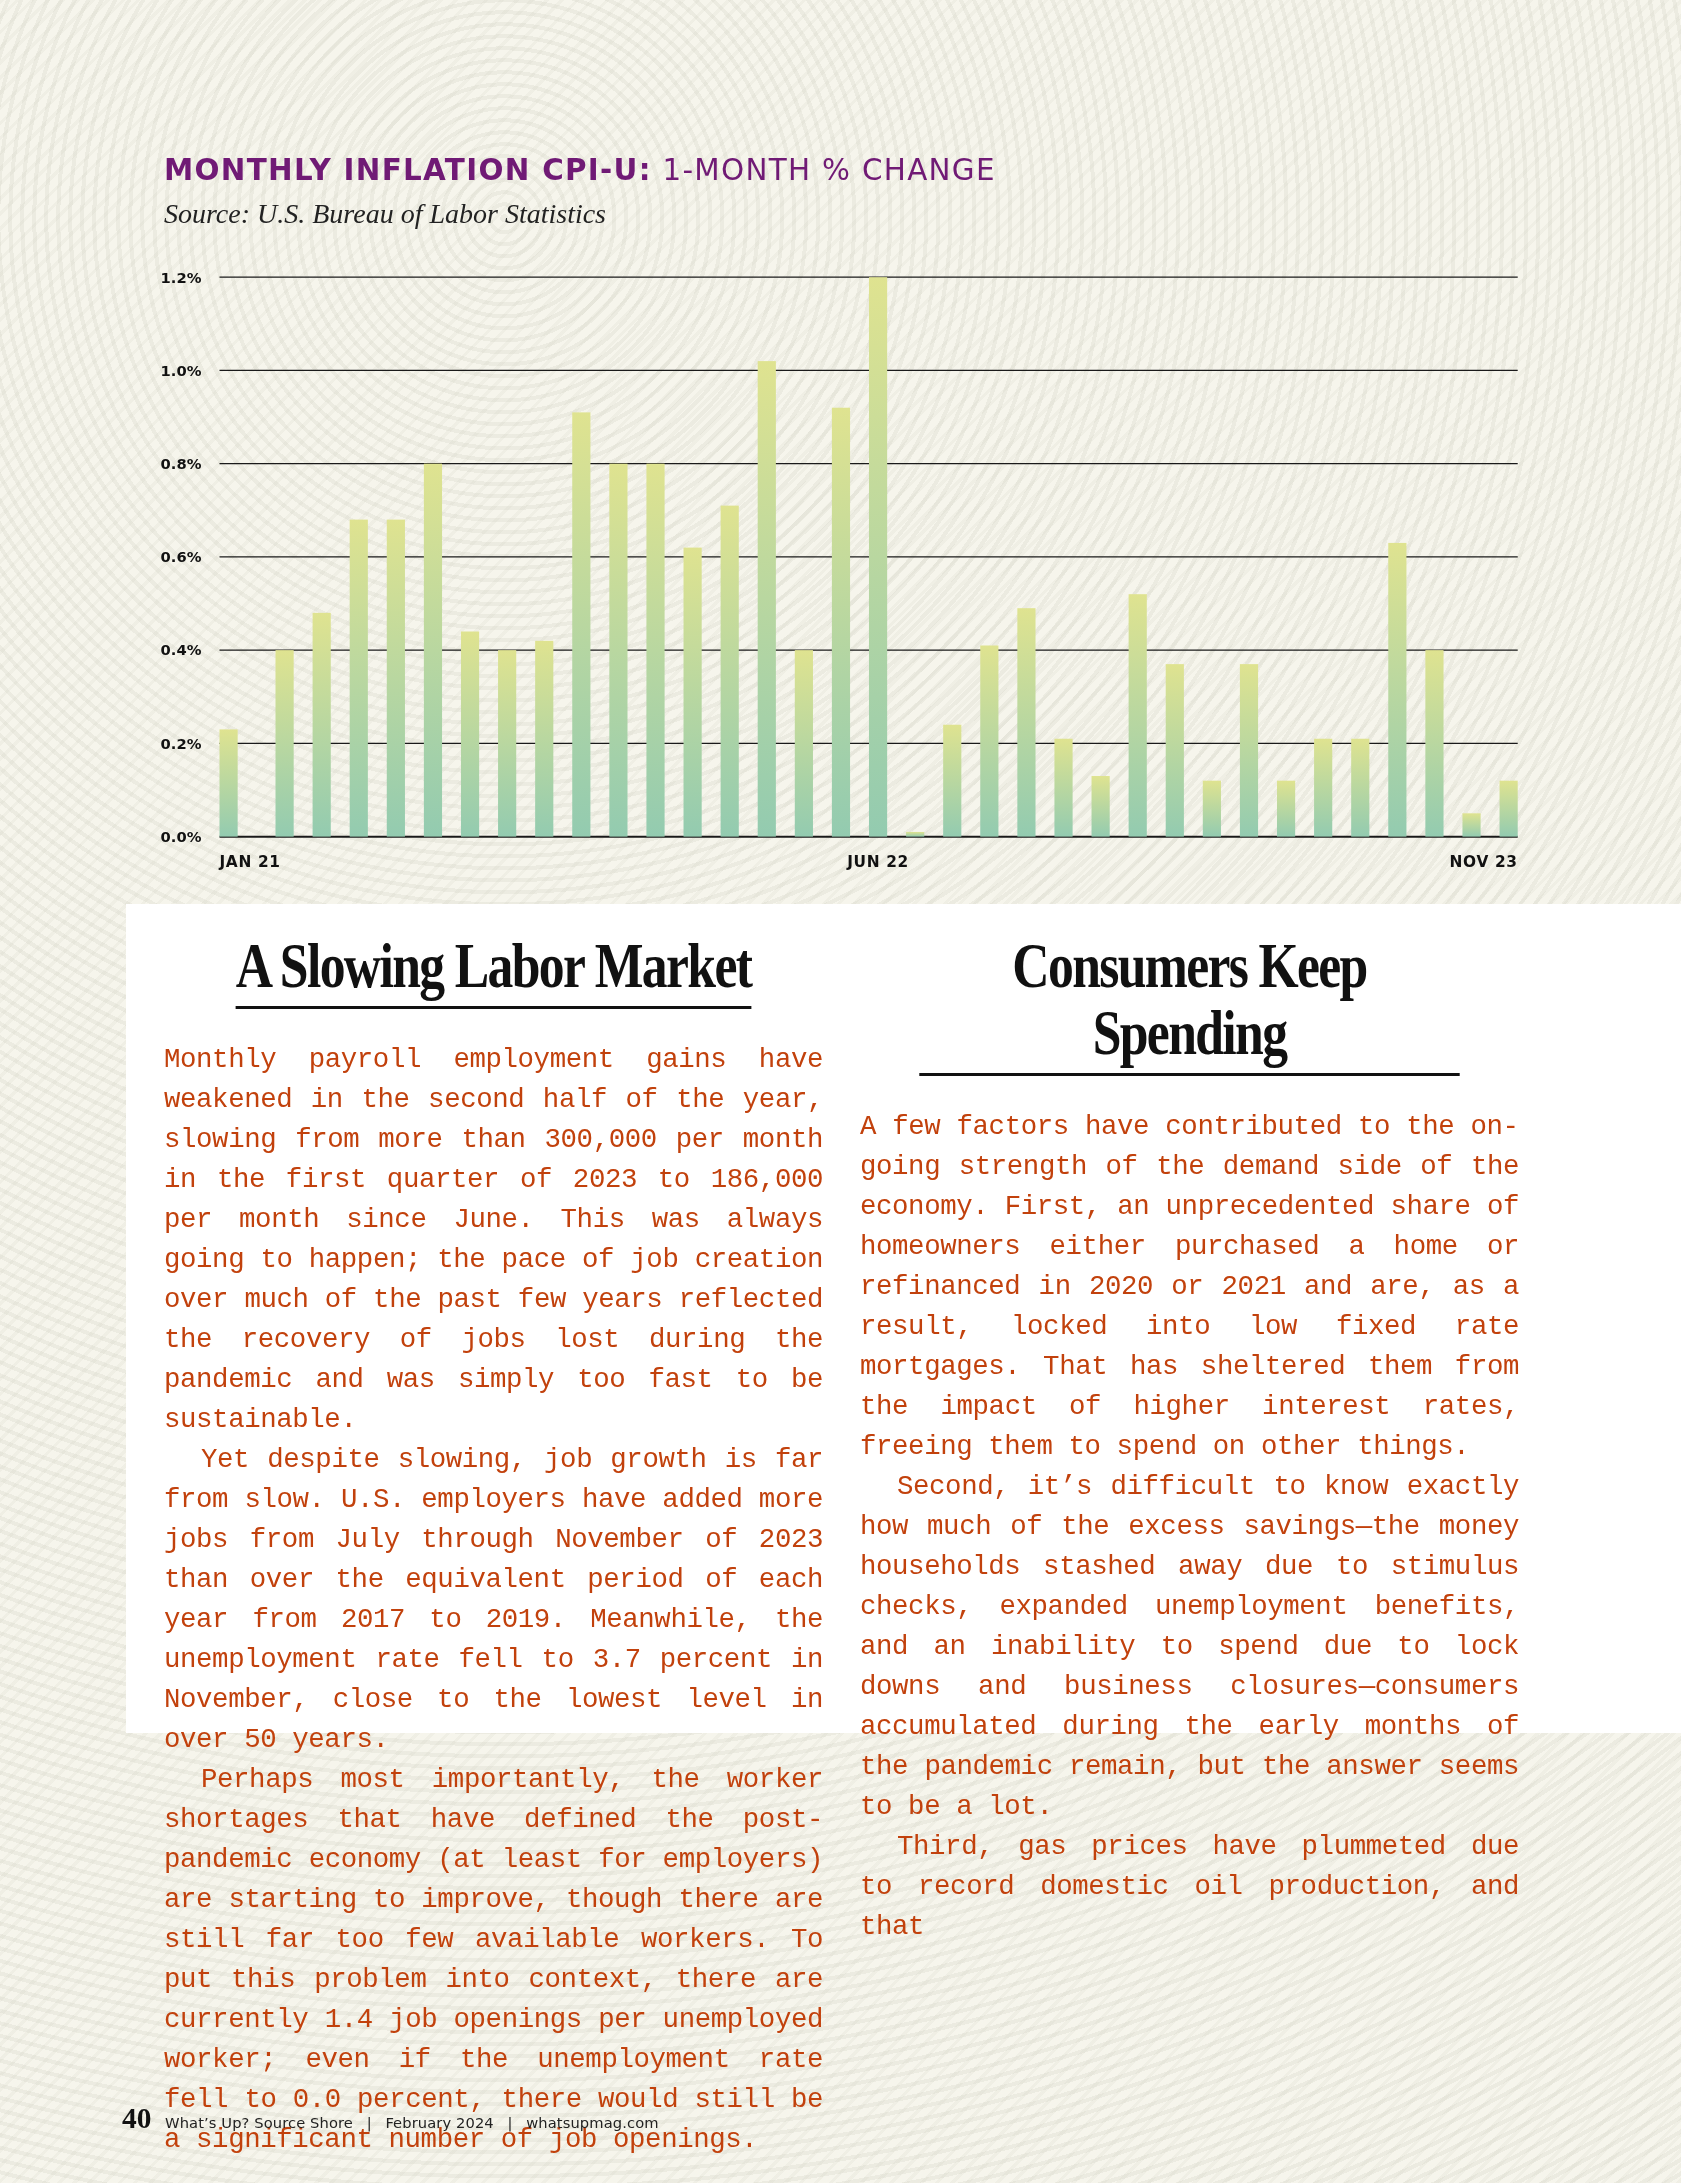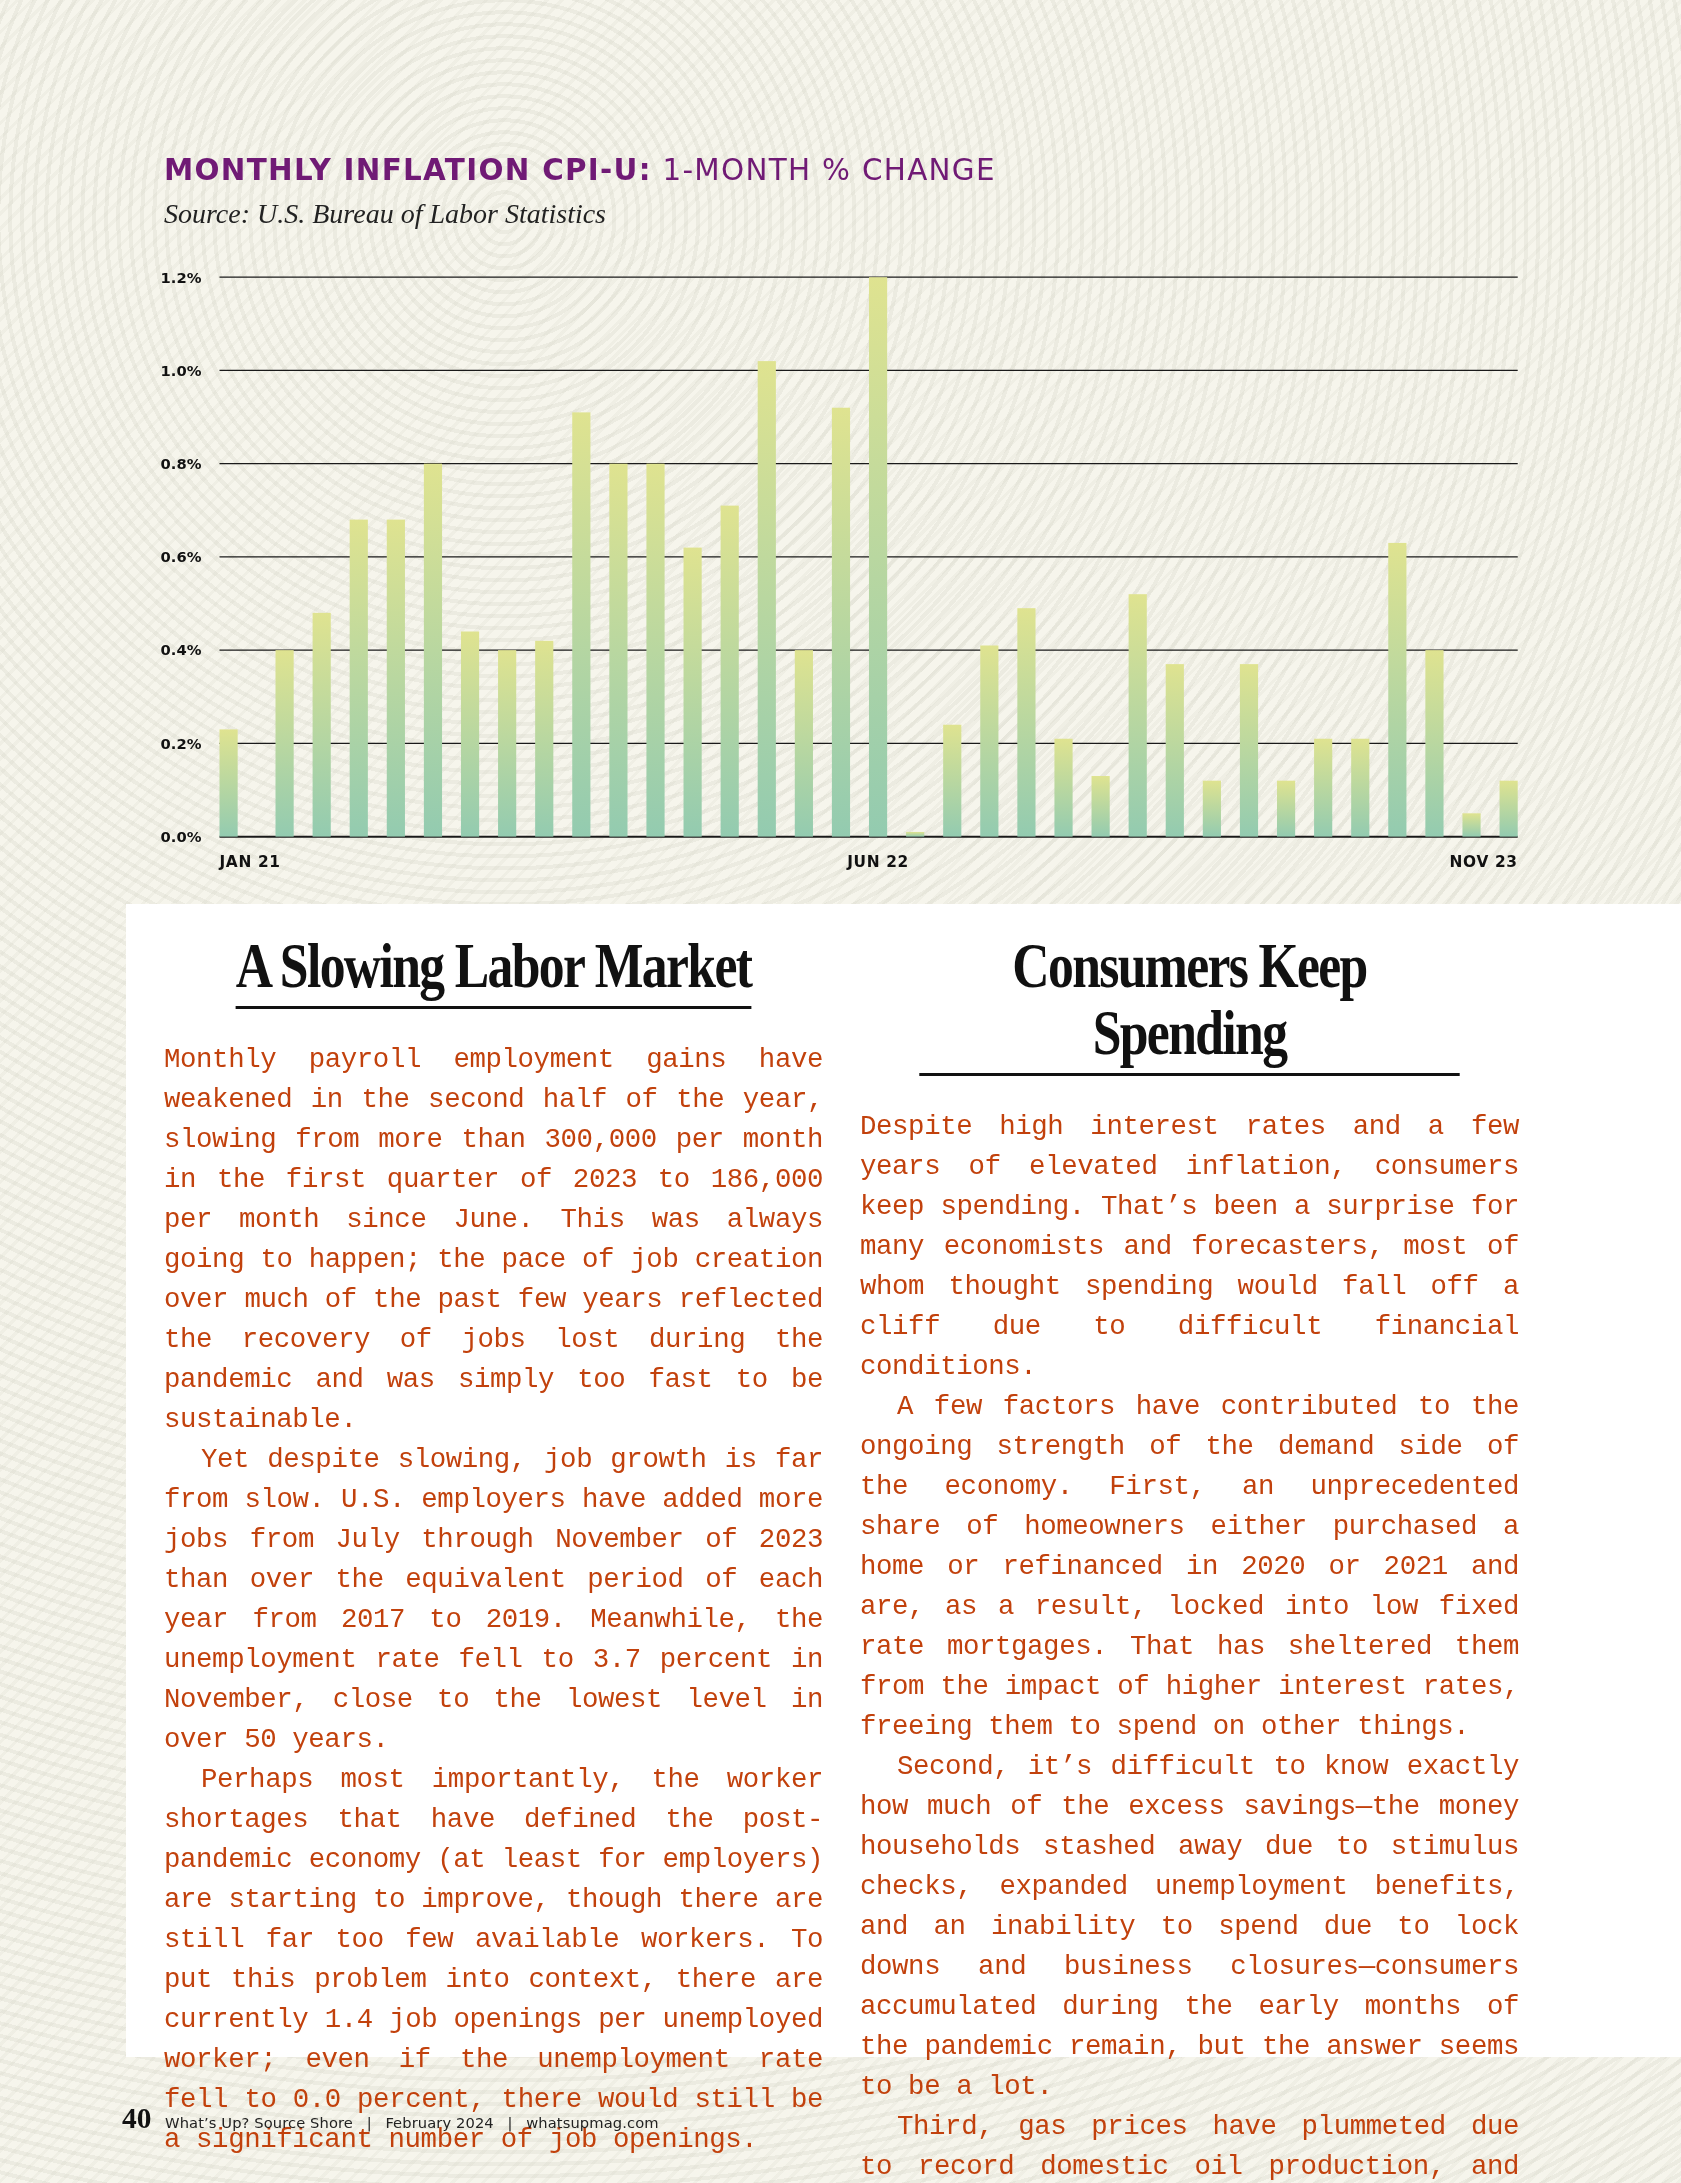--- a/index.html
+++ b/index.html
@@ -22,21 +22,21 @@
   .chart-source {
     position: absolute; left: 164px; top: 198px;
     font-family: "Liberation Serif", serif; font-style: italic;
     font-size: 28px; color: #222;
   }
   #chart-svg { position: absolute; left: 0; top: 0; }
   .tick-label { font-family: "DejaVu Sans", sans-serif; font-weight: 700; font-size: 22px; fill: #111; }
   .x-label { font-family: "DejaVu Sans", sans-serif; font-weight: 700; font-size: 23px; fill: #111; letter-spacing: 1px; }
 
   .panel {
-    position: absolute; left: 126px; top: 904px; width: 1555px; height: 1153px;
+    position: absolute; left: 126px; top: 904px; width: 1555px; height: 829px;
     background: #ffffff;
   }
   .col {
     position: absolute; top: 0; width: 659px;
   }
   .col.left { left: 38px; }
   .col.right { left: 734px; }
   .heading {
     text-align: center; margin-top: 29.4px;
     font-family: "Liberation Serif", serif; font-weight: 700;
@@ -151,21 +151,20 @@
       <p>Monthly payroll employment gains have weakened in the second half of the year, slowing from more than 300,000 per month in the first quarter of 2023 to 186,000 per month since June. This was always going to happen; the pace of job creation over much of the past few years reflected the recovery of jobs lost during the pandemic and was simply too fast to be sustainable.</p>
       <p>Yet despite slowing, job growth is far from slow. U.S. employers have added more jobs from July through November of 2023 than over the equivalent period of each year from 2017 to 2019. Meanwhile, the unemployment rate fell to 3.7 percent in November, close to the lowest level in over 50 years.</p>
       <p>Perhaps most importantly, the worker short­ages that have defined the post-pandemic economy (at least for employers) are starting to improve, though there are still far too few available workers. To put this problem into context, there are currently 1.4 job openings per unemployed worker; even if the unem­ployment rate fell to 0.0 percent, there would still be a significant number of job openings.</p>
     </div>
   </div>
   <div class="col right">
     <div class="heading">
       <span>Consumers Keep Spending</span>
     </div>
     <div class="body-text">
-      <p>Despite high interest rates and a few years of elevated inflation, consumers keep spend­ing. That’s been a surprise for many econo­mists and forecasters, most of whom thought spending would fall off a cliff due to difficult financial conditions.</p>
       <p>A few factors have contributed to the on­going strength of the demand side of the economy. First, an unprecedented share of homeowners either purchased a home or refinanced in 2020 or 2021 and are, as a re­sult, locked into low fixed rate mortgages. That has sheltered them from the impact of higher interest rates, freeing them to spend on other things.</p>
       <p>Second, it’s difficult to know exactly how much of the excess savings—the money households stashed away due to stimulus checks, expanded unemployment benefits, and an inability to spend due to lock downs and business closures—consumers accumu­lated during the early months of the pandem­ic remain, but the answer seems to be a lot.</p>
       <p>Third, gas prices have plummeted due to record domestic oil production, and that</p>
     </div>
   </div>
 </div>
 
 <div class="footer">
   <span class="page-num">40</span>
   <span class="meta">What’s Up? Source Shore</span>

